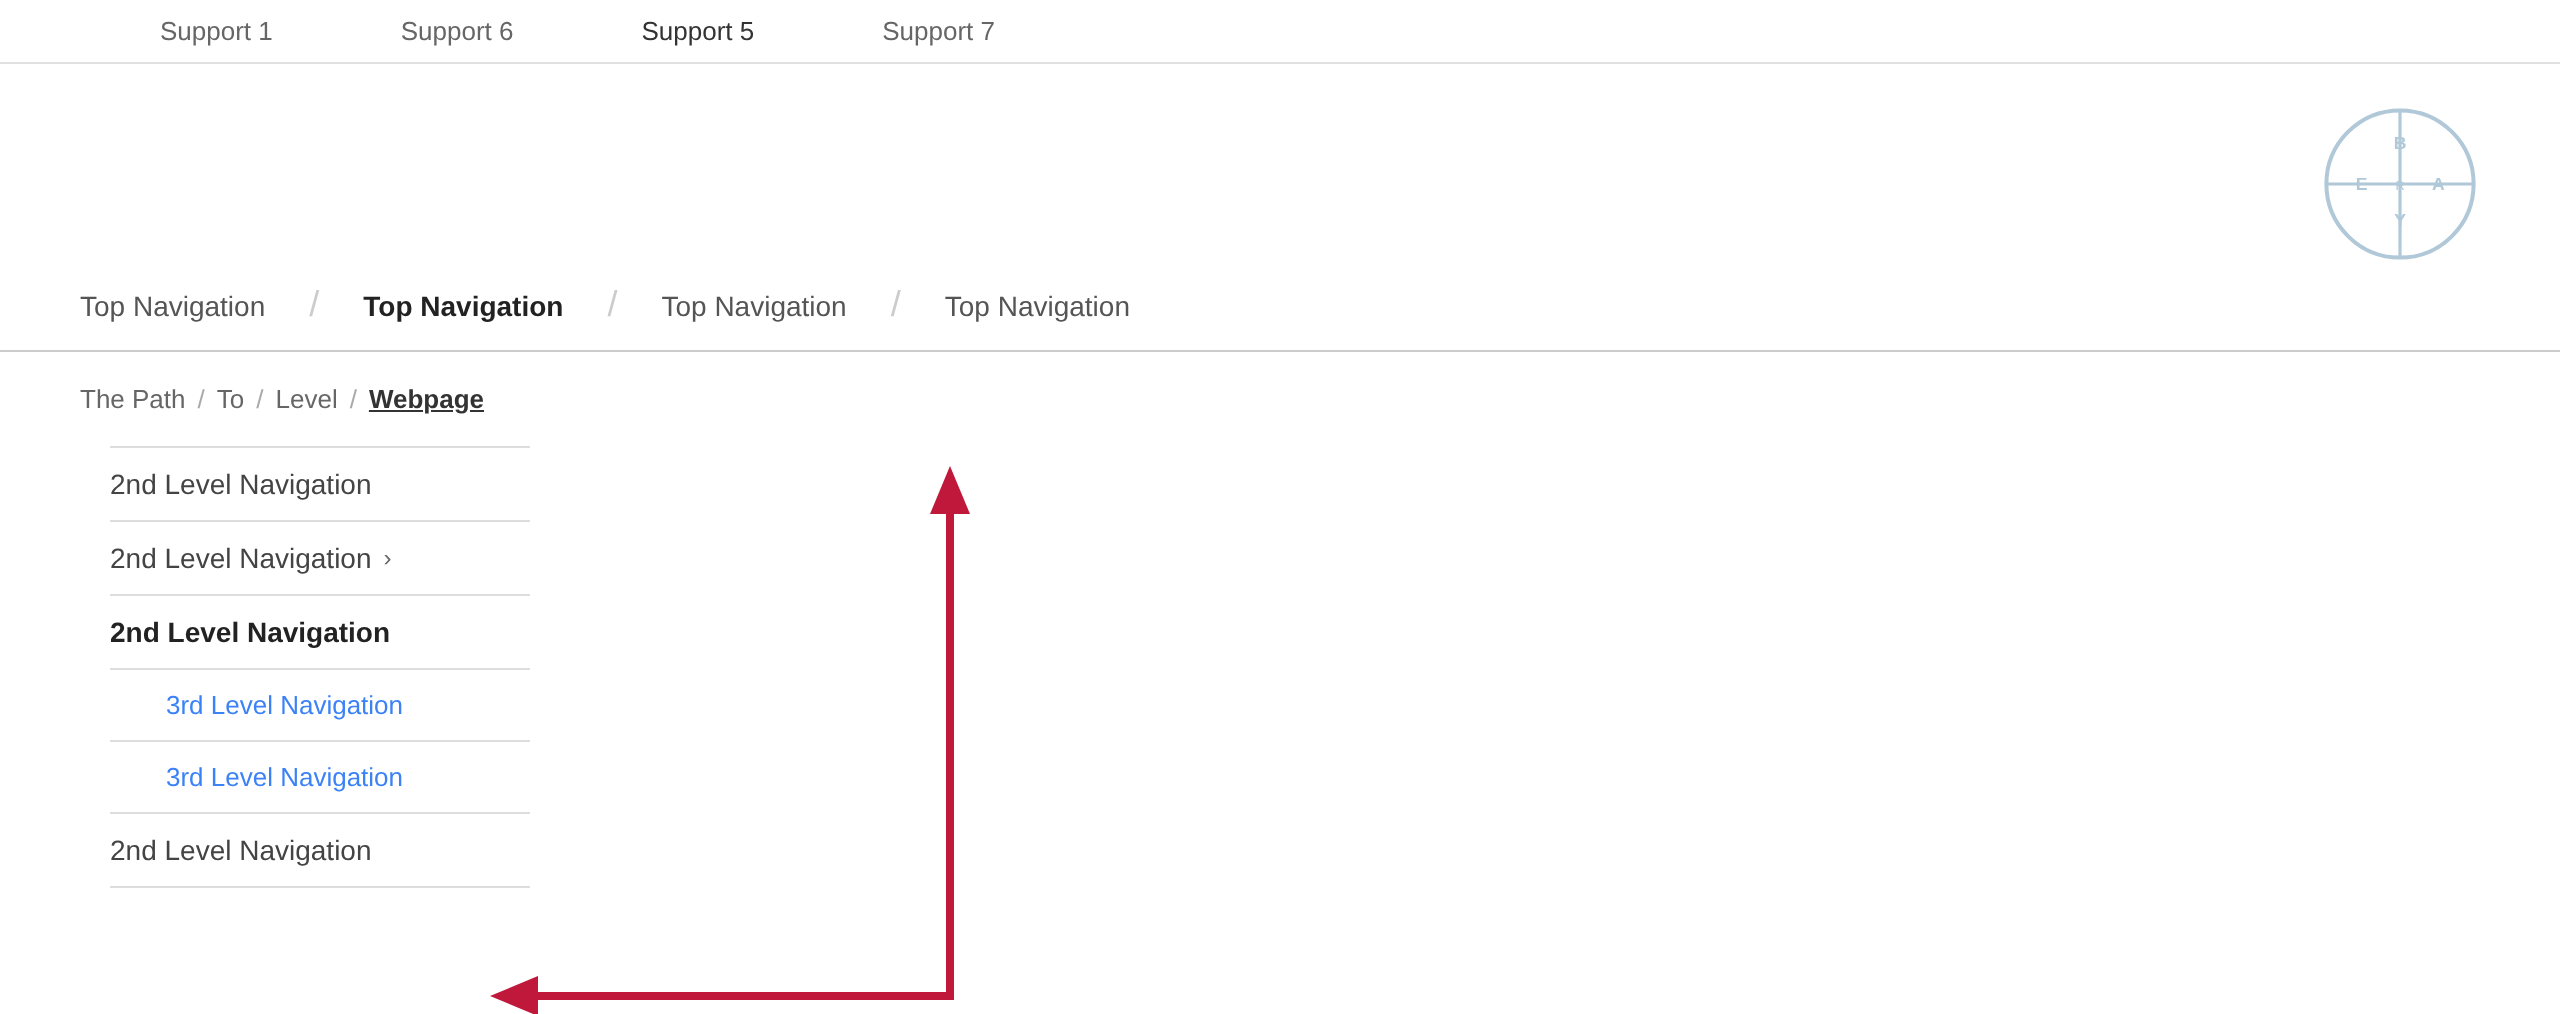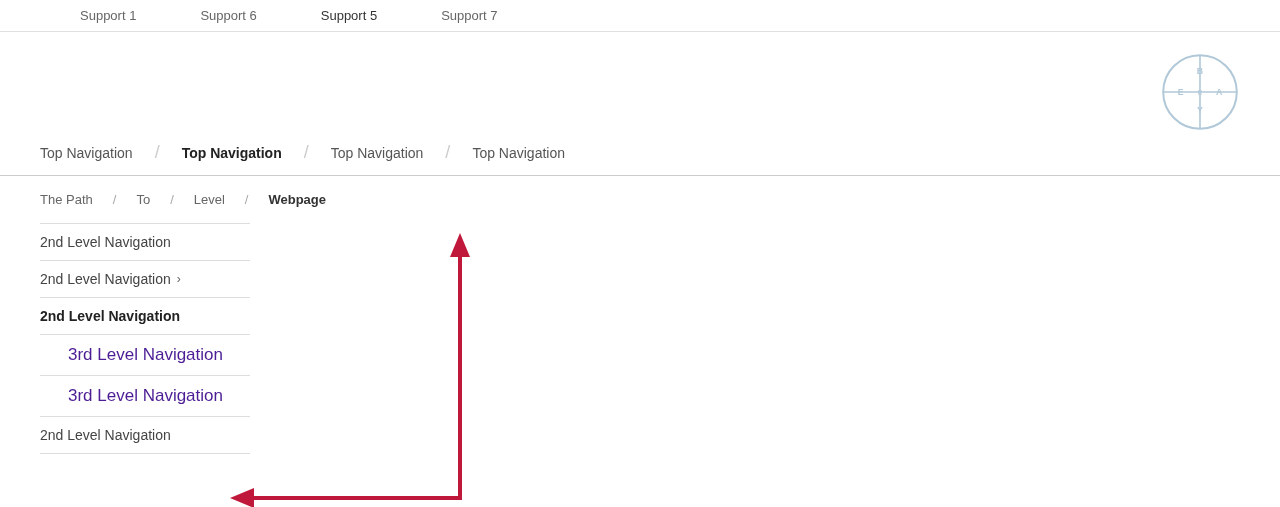--- a/index.html
+++ b/index.html
@@ -103,38 +103,40 @@
       margin: 0 2px;
     }
 
     
     .breadcrumb {
       display: flex;
       align-items: center;
       padding: 16px 40px;
       font-size: 13px;
       color: #666;
-      gap: 20px;
+      gap: 6px;
       text-align: center;
     }
 
     .breadcrumb-separator {
       color: #aaa;
     }
 
     .breadcrumb-current {
       font-weight: bold;
       color: #333;
+      text-decoration: underline;
     }
 
     
     .main-content {
       display: flex;
       padding: 0 40px;
       position: relative;
+      margin-left: 15px;
     }
 
     
     .sidebar-nav {
       width: 210px;
       flex-shrink: 0;
     }
 
     .sidebar-nav-item {
       display: flex;
@@ -156,22 +158,22 @@
     }
 
     .sidebar-nav-item .chevron {
       margin-left: 6px;
       font-size: 12px;
       color: #666;
     }
 
     .sidebar-nav-item.level3 {
       padding-left: 28px;
-      font-size: 17px;
-      color: #4c1d95;
+      font-size: 13px;
+      color: #3b82f6;
     }
   </style>
 </head>
 <body>
 
 <div class="utility-bar">
   <span class="bayer-global"></span>
   <div class="support-links">
     <a class="support-link">Support 1</a>
     <a class="support-link">Support 6</a>

